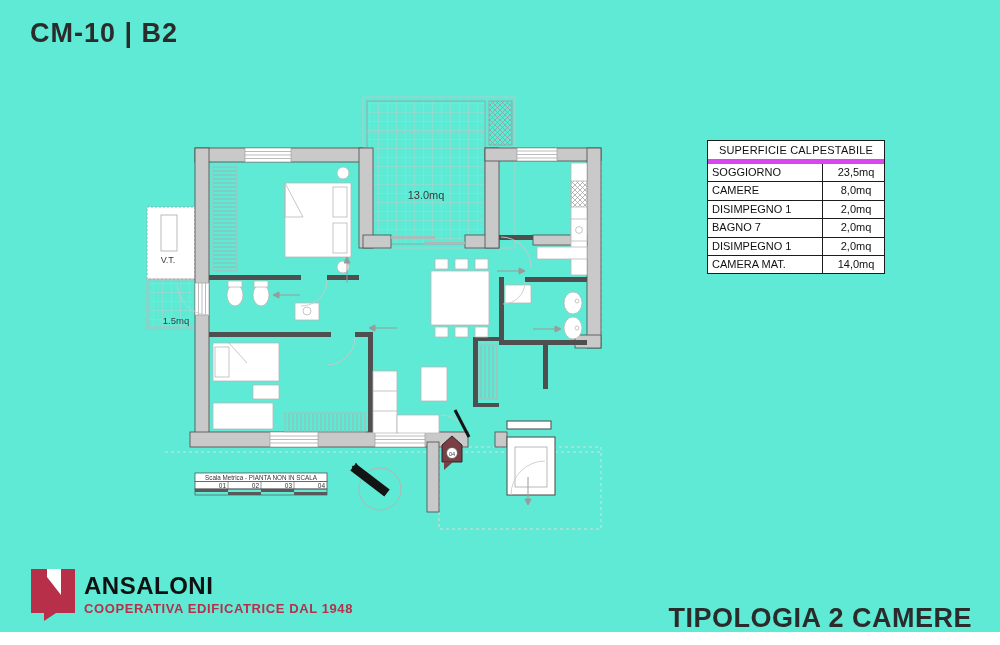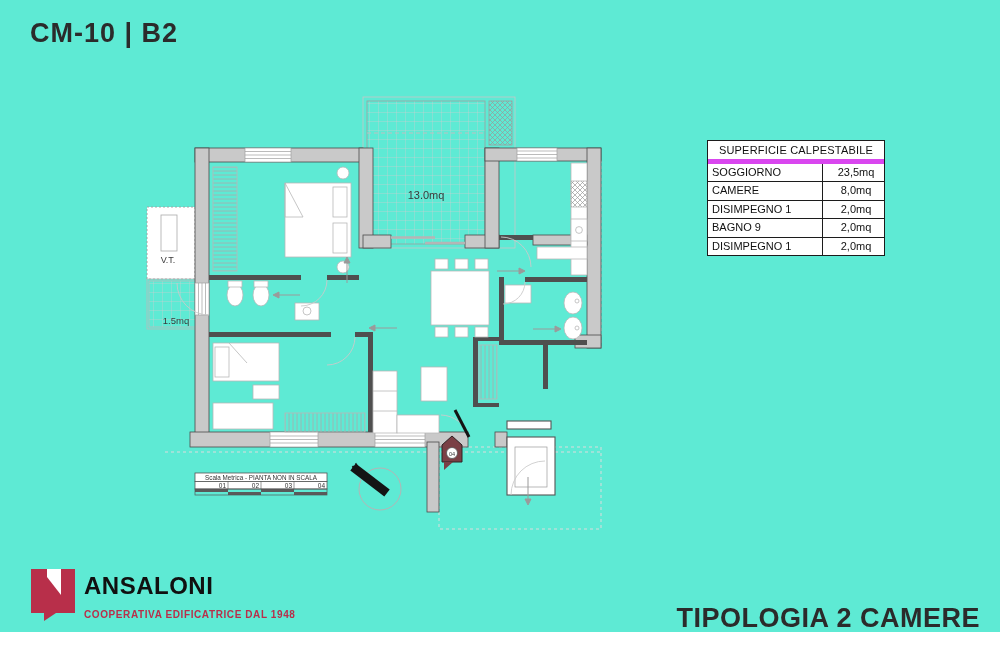--- a/index.html
+++ b/index.html
@@ -20,24 +20,24 @@
   .t-room{width:110px;padding-left:4px;border-right:1px solid #1c1c1c;white-space:nowrap;overflow:hidden;}
   .t-area{flex:1;text-align:center;padding-right:3px;}
 
   
   .plan{position:absolute;left:135px;top:85px;width:470px;height:465px;}
 
   
   .logo{position:absolute;left:30px;top:568px;display:flex;align-items:flex-start;}
   .logo-text{margin-left:8px;padding-top:6px;}
   .logo-name{font-size:24px;font-weight:800;letter-spacing:.5px;color:#101010;line-height:24px;}
-  .logo-tagline{font-size:10px;letter-spacing:.6px;margin-top:11px;font-weight:600;text-align:center;}
-
-  
-  .typology{position:absolute;right:20px;top:603px;font-size:27px;font-weight:700;
+  .logo-tagline{font-size:13px;letter-spacing:.6px;margin-top:3px;font-weight:600;text-align:center;}
+
+  
+  .typology{position:absolute;right:28px;top:603px;font-size:27px;font-weight:700;
             letter-spacing:.5px;color:#2b2b2b;}
 
   svg text{font-family:"Liberation Sans",sans-serif;}
 </style>
 </head>
 <body>
 
 <div class="canvas">
 
   <div class="plan-code">CM-10 | B2</div>
@@ -275,26 +275,30 @@
       </div>
     <div class="t-row">
         <div class="t-room">CAMERE</div>
         <div class="t-area">8,0mq</div>
       </div>
     <div class="t-row">
         <div class="t-room">DISIMPEGNO 1</div>
         <div class="t-area">2,0mq</div>
       </div>
     <div class="t-row">
-        <div class="t-room">BAGNO 9</div>
+        <div class="t-room">BAGNO 7</div>
         <div class="t-area">2,0mq</div>
       </div>
     <div class="t-row">
         <div class="t-room">DISIMPEGNO 1</div>
         <div class="t-area">2,0mq</div>
+      </div>
+    <div class="t-row">
+        <div class="t-room">CAMERA MAT.</div>
+        <div class="t-area">14,0mq</div>
       </div>
   </div>
 
   <div class="logo">
     <svg width="46" height="54" viewBox="0 0 46 54" xmlns="http://www.w3.org/2000/svg">
       <rect x="1" y="1" width="44" height="44" fill="#b82f4a"></rect>
       <polygon points="17,1 31,1 31,27 17,9" fill="#ffffff"></polygon>
       <polygon points="14,45 26,45 14,53" fill="#b82f4a"></polygon>
     </svg>
     <div class="logo-text">

